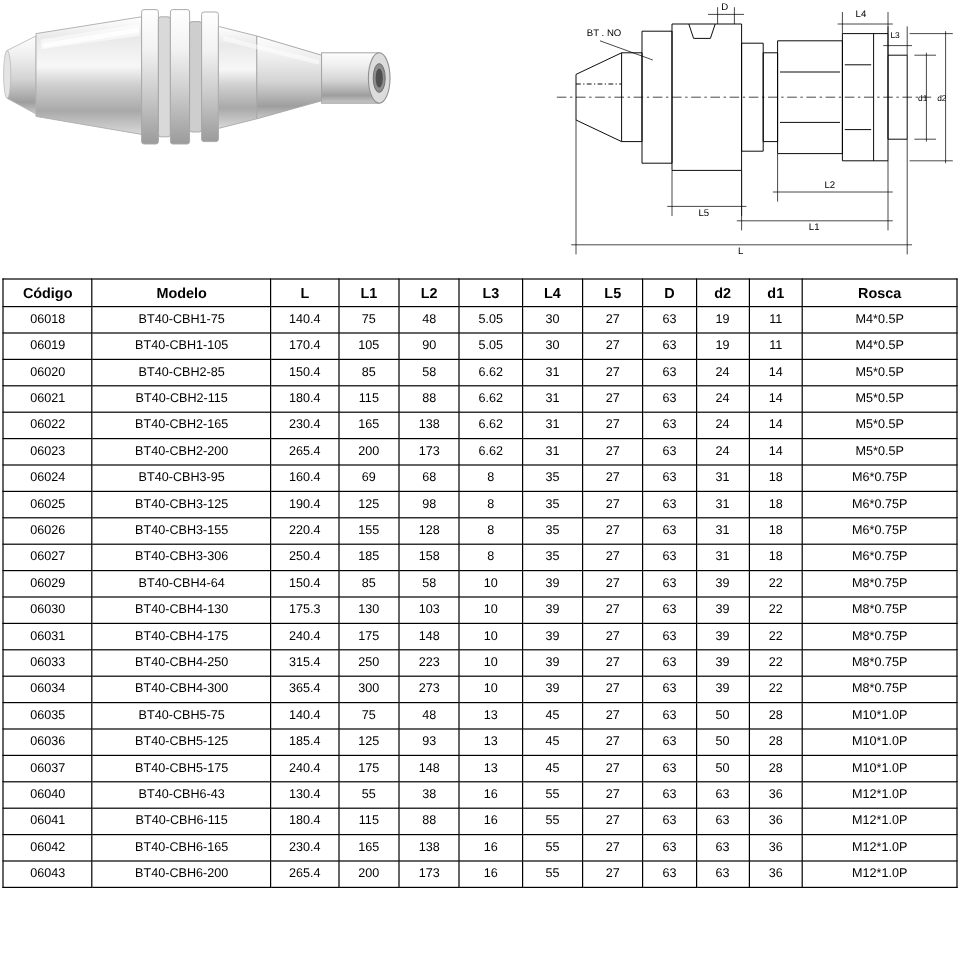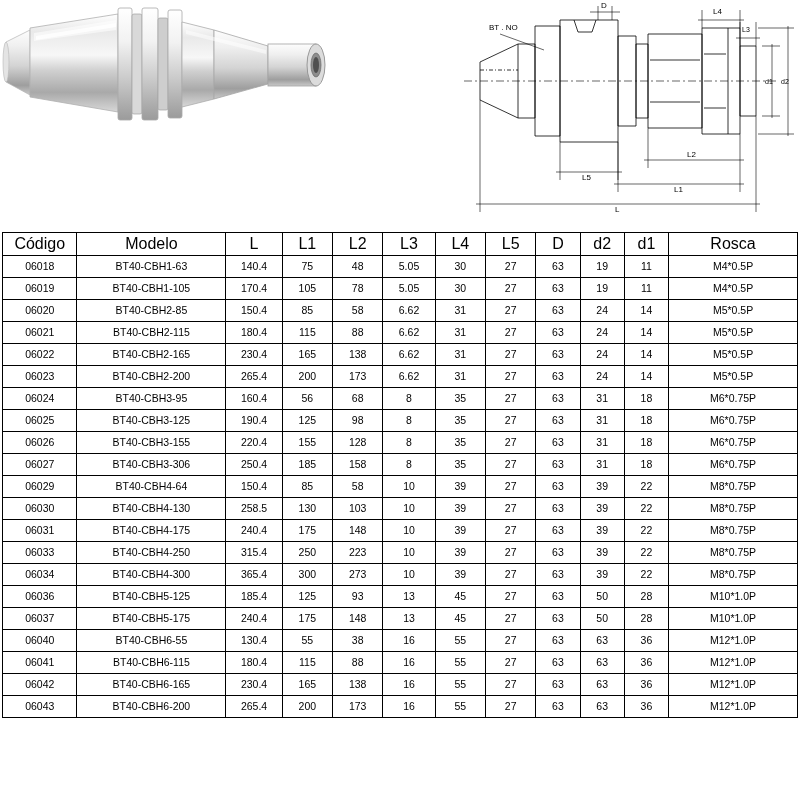--- a/index.html
+++ b/index.html
@@ -59,22 +59,22 @@
     border: 1px solid #000000;
     text-align: center;
     vertical-align: middle;
     height: 21px;
     padding: 0;
     line-height: 21px;
     white-space: nowrap;
     overflow: hidden;
   }
   table.spec thead th {
-    font-weight: normal;
-    font-size: 16px;
+    font-weight: bold;
+    font-size: 12px;
     height: 22px;
     line-height: 22px;
   }
   
   col.c-codigo { width: 74px; }
   col.c-modelo { width: 148px; }
   col.c-l      { width: 56px; }
   col.c-l1     { width: 50px; }
   col.c-l2     { width: 50px; }
   col.c-l3     { width: 52px; }
@@ -267,38 +267,38 @@
           <th>L5</th>
           <th>D</th>
           <th>d2</th>
           <th>d1</th>
           <th>Rosca</th>
         </tr>
       </thead>
       <tbody id="spec-body">
           <tr>
             <td>06018</td>
-            <td>BT40-CBH1-63</td>
+            <td>BT40-CBH1-75</td>
             <td>140.4</td>
             <td>75</td>
             <td>48</td>
             <td>5.05</td>
             <td>30</td>
             <td>27</td>
             <td>63</td>
             <td>19</td>
             <td>11</td>
             <td>M4*0.5P</td>
           </tr>
           <tr>
             <td>06019</td>
             <td>BT40-CBH1-105</td>
             <td>170.4</td>
             <td>105</td>
-            <td>78</td>
+            <td>90</td>
             <td>5.05</td>
             <td>30</td>
             <td>27</td>
             <td>63</td>
             <td>19</td>
             <td>11</td>
             <td>M4*0.5P</td>
           </tr>
           <tr>
             <td>06020</td>
@@ -353,21 +353,21 @@
             <td>27</td>
             <td>63</td>
             <td>24</td>
             <td>14</td>
             <td>M5*0.5P</td>
           </tr>
           <tr>
             <td>06024</td>
             <td>BT40-CBH3-95</td>
             <td>160.4</td>
-            <td>56</td>
+            <td>69</td>
             <td>68</td>
             <td>8</td>
             <td>35</td>
             <td>27</td>
             <td>63</td>
             <td>31</td>
             <td>18</td>
             <td>M6*0.75P</td>
           </tr>
           <tr>
@@ -422,21 +422,21 @@
             <td>39</td>
             <td>27</td>
             <td>63</td>
             <td>39</td>
             <td>22</td>
             <td>M8*0.75P</td>
           </tr>
           <tr>
             <td>06030</td>
             <td>BT40-CBH4-130</td>
-            <td>258.5</td>
+            <td>175.3</td>
             <td>130</td>
             <td>103</td>
             <td>10</td>
             <td>39</td>
             <td>27</td>
             <td>63</td>
             <td>39</td>
             <td>22</td>
             <td>M8*0.75P</td>
           </tr>
@@ -474,20 +474,34 @@
             <td>365.4</td>
             <td>300</td>
             <td>273</td>
             <td>10</td>
             <td>39</td>
             <td>27</td>
             <td>63</td>
             <td>39</td>
             <td>22</td>
             <td>M8*0.75P</td>
+          </tr>
+          <tr>
+            <td>06035</td>
+            <td>BT40-CBH5-75</td>
+            <td>140.4</td>
+            <td>75</td>
+            <td>48</td>
+            <td>13</td>
+            <td>45</td>
+            <td>27</td>
+            <td>63</td>
+            <td>50</td>
+            <td>28</td>
+            <td>M10*1.0P</td>
           </tr>
           <tr>
             <td>06036</td>
             <td>BT40-CBH5-125</td>
             <td>185.4</td>
             <td>125</td>
             <td>93</td>
             <td>13</td>
             <td>45</td>
             <td>27</td>
@@ -505,21 +519,21 @@
             <td>13</td>
             <td>45</td>
             <td>27</td>
             <td>63</td>
             <td>50</td>
             <td>28</td>
             <td>M10*1.0P</td>
           </tr>
           <tr>
             <td>06040</td>
-            <td>BT40-CBH6-55</td>
+            <td>BT40-CBH6-43</td>
             <td>130.4</td>
             <td>55</td>
             <td>38</td>
             <td>16</td>
             <td>55</td>
             <td>27</td>
             <td>63</td>
             <td>63</td>
             <td>36</td>
             <td>M12*1.0P</td>

